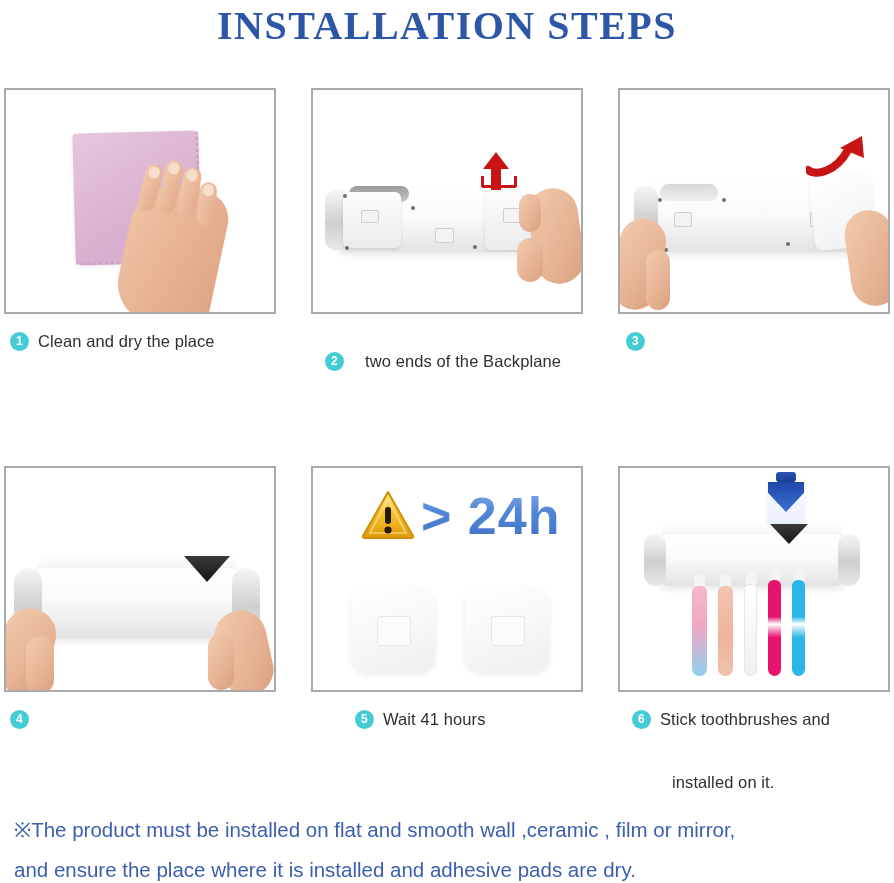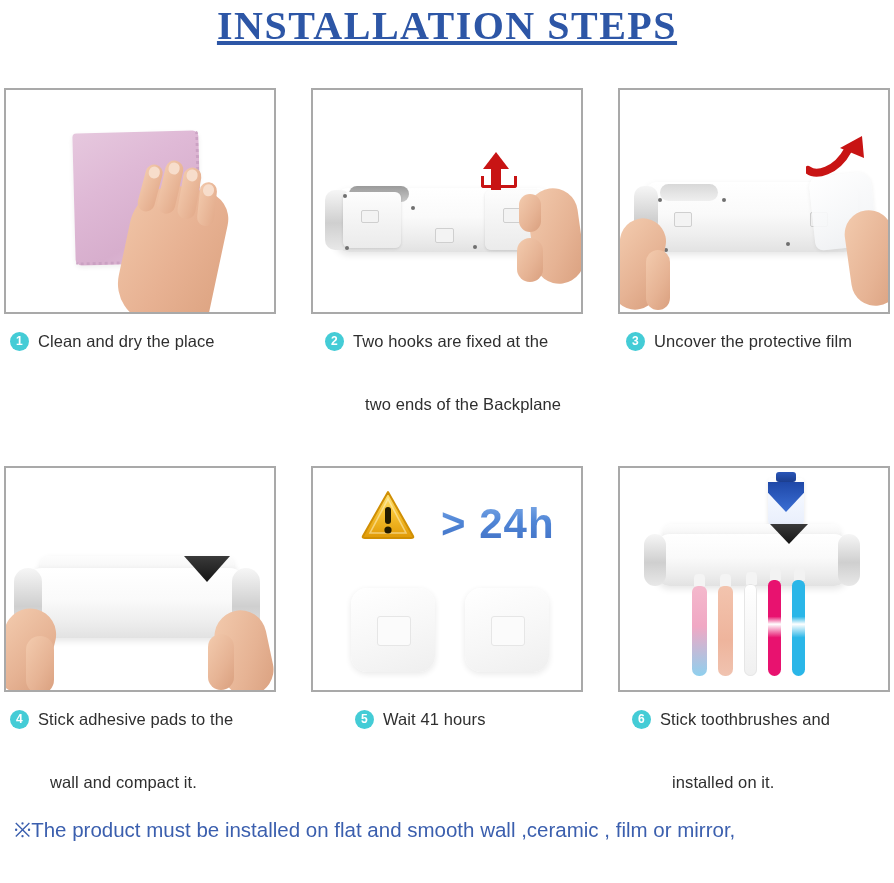--- a/index.html
+++ b/index.html
@@ -15,21 +15,20 @@
   
   .title{
     position:absolute;left:0;top:2px;width:894px;
     text-align:center;
     font-family:"Liberation Serif",serif;
     font-weight:bold;
     font-size:40px;
     letter-spacing:1.5px;
     color:#2d56a6;
     white-space:nowrap;
-    text-decoration:underline;
   }
 
   
   .grid{position:absolute;left:0;top:88px;width:894px;}
   .row{position:relative;width:894px;height:378px;}
   .cell{position:absolute;top:0;width:276px;}
   .cell.c1{left:4px;}
   .cell.c2{left:311px;}
   .cell.c3{left:618px;}
 
@@ -146,26 +145,25 @@
   .curve-arrow{position:absolute;width:62px;height:46px;}
   .hand-blob{
     position:absolute;
     background:linear-gradient(120deg,#f3cbae 0%,#e6b394 60%,#d99f7e 100%);
     border-radius:34px;
   }
 
   
   .warn-tri{position:absolute;left:48px;top:22px;width:54px;height:50px;}
   .tri-txt{
-    position:absolute;left:128px;top:18px;
-    font-size:42px;font-weight:bold;letter-spacing:1px;
+    position:absolute;left:108px;top:18px;
+    font-size:52px;font-weight:bold;letter-spacing:1px;
     background:linear-gradient(180deg,#83aee8 0%,#4f85d6 45%,#3f6ec2 100%);
     -webkit-background-clip:text;background-clip:text;color:transparent;
     font-family:"Liberation Sans",sans-serif;
-    margin-top:14px;
   }
   .pad{
     position:absolute;top:120px;width:84px;height:84px;border-radius:16px;
     background:linear-gradient(160deg,#ffffff 0%,#f7f7f7 55%,#efefef 100%);
     box-shadow:0 2px 6px rgba(0,0,0,.09);
   }
   .pad:after{
     content:"";position:absolute;left:50%;top:50%;
     width:32px;height:28px;margin-left:-16px;margin-top:-14px;
     border:1.5px solid #e6e6e6;border-radius:3px;background:#fbfbfb;
@@ -253,21 +251,20 @@
               <div class="arrow-base" style="left:168px;top:86px;width:30px;"></div>
             </div>
 
             <div class="hand-blob" style="left:218px;top:98px;width:50px;height:96px;transform:rotate(-8deg);"></div>
             <div class="hand-blob" style="left:206px;top:104px;width:22px;height:38px;border-radius:12px;"></div>
             <div class="hand-blob" style="left:204px;top:148px;width:26px;height:44px;border-radius:13px;"></div>
           </div>
         </div>
         <div class="caption">
           <span class="badge">2</span>
-          <span>Two hooks are fixed at  the</span>
           <span class="cap-l2">two ends of the  Backplane</span>
         </div>
       </div>
 
       <div class="cell c3">
         <div class="frame">
           <div class="scene">
             <div class="dev" style="left:24px;top:92px;width:214px;height:70px;"></div>
             <div class="dev-cap" style="left:14px;top:96px;width:24px;height:62px;"></div>
             <div class="vent" style="left:40px;top:94px;width:58px;height:17px;background:linear-gradient(180deg,#d8d8d8,#efefef);"></div>
@@ -285,21 +282,20 @@
               <polygon points="56 4, 58 26, 34 16" fill="#c81414"></polygon>
             </svg>
 
             <div class="hand-blob" style="left:-4px;top:128px;width:46px;height:92px;transform:rotate(10deg);"></div>
             <div class="hand-blob" style="left:26px;top:160px;width:24px;height:60px;border-radius:12px;"></div>
             <div class="hand-blob" style="left:228px;top:120px;width:48px;height:96px;transform:rotate(-8deg);"></div>
           </div>
         </div>
         <div class="caption">
           <span class="badge">3</span>
-          <span>Uncover the protective film</span>
         </div>
       </div>
     </div>
 
     <div class="row row2">
 
       <div class="cell c1">
         <div class="frame">
           <div class="scene">
             <div class="dev" style="left:34px;top:88px;width:194px;height:30px;border-radius:10px;background:linear-gradient(180deg,#fdfdfd,#ececec);"></div>
@@ -308,22 +304,20 @@
             <div class="dev-cap" style="left:226px;top:100px;width:28px;height:70px;border-radius:14px;"></div>
             <div class="nozzle-dark" style="left:178px;top:88px;width:46px;height:26px;"></div>
             <div class="hand-blob" style="left:-6px;top:140px;width:52px;height:86px;transform:rotate(14deg);"></div>
             <div class="hand-blob" style="left:20px;top:168px;width:28px;height:58px;border-radius:14px;"></div>
             <div class="hand-blob" style="left:212px;top:142px;width:52px;height:86px;transform:rotate(-12deg);"></div>
             <div class="hand-blob" style="left:202px;top:166px;width:26px;height:56px;border-radius:13px;"></div>
           </div>
         </div>
         <div class="caption">
           <span class="badge">4</span>
-          <span>Stick adhesive pads to the</span>
-          <span class="cap-l2">wall and compact it.</span>
         </div>
       </div>
 
       <div class="cell c2">
         <div class="frame">
           <div class="scene">
             <svg class="warn-tri" viewBox="0 0 54 50">
               <defs>
                 <linearGradient id="gold" x1="0" y1="0" x2="0" y2="1">
                   <stop offset="0%" stop-color="#ffe47a"></stop>
@@ -382,15 +376,16 @@
           <span class="badge">6</span>
           <span>Stick toothbrushes and</span>
           <span class="cap-l2">installed on it.</span>
         </div>
       </div>
     </div>
   </div>
 
   <div class="note">
     <span>※</span><span>The product must be installed on flat and smooth wall ,ceramic , film or mirror,</span><br>
+    <span>and ensure the place where it is installed and adhesive pads are dry.</span>
   </div>
 
 </div>
 
 </body></html>

